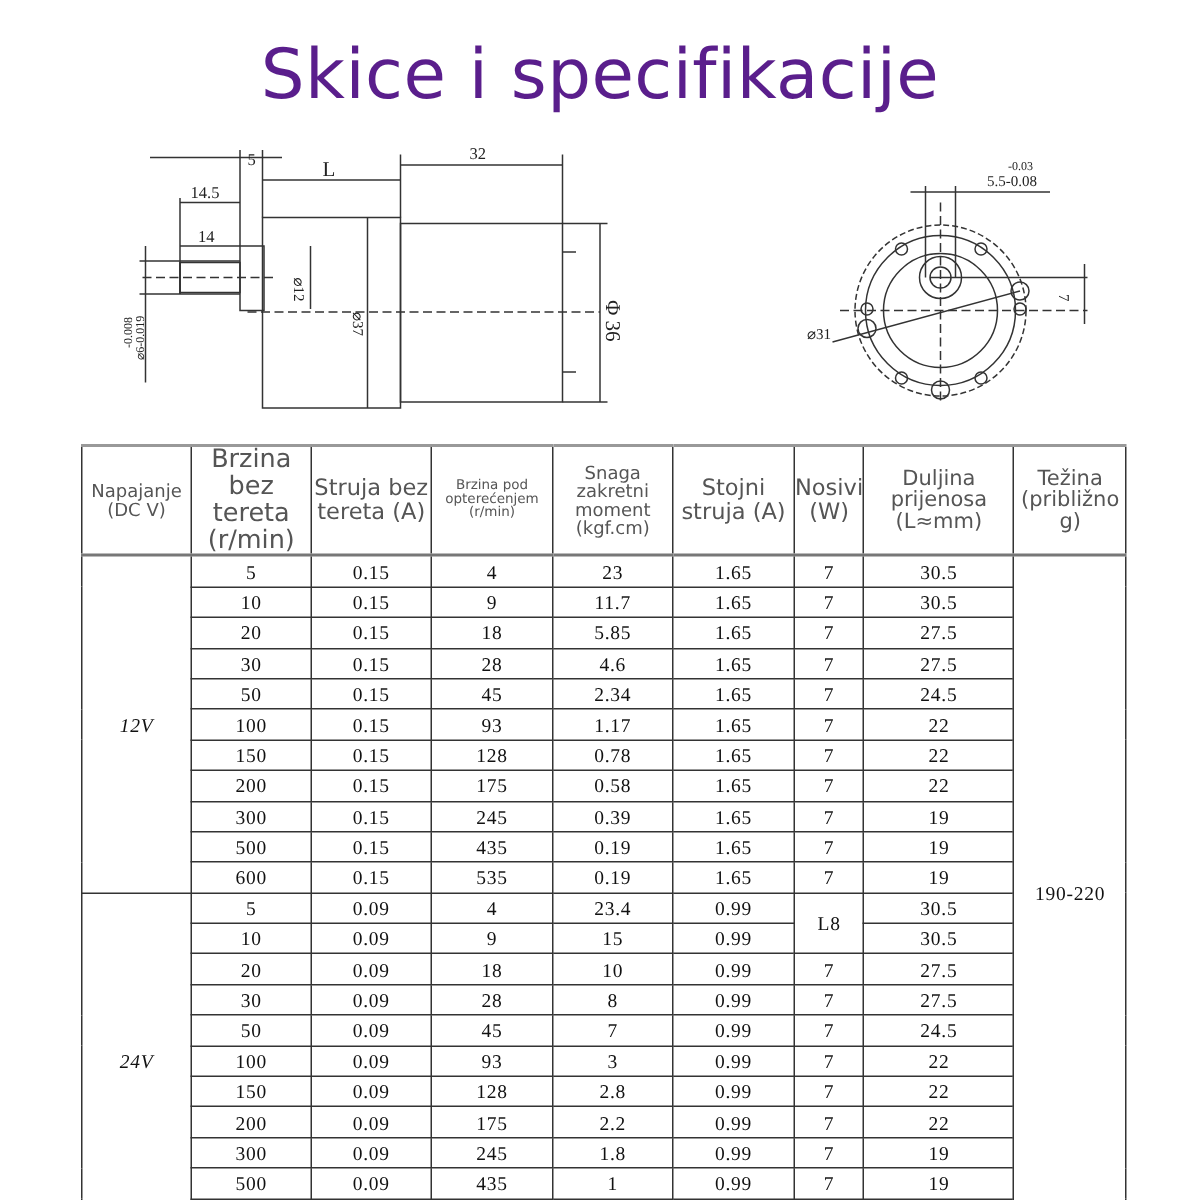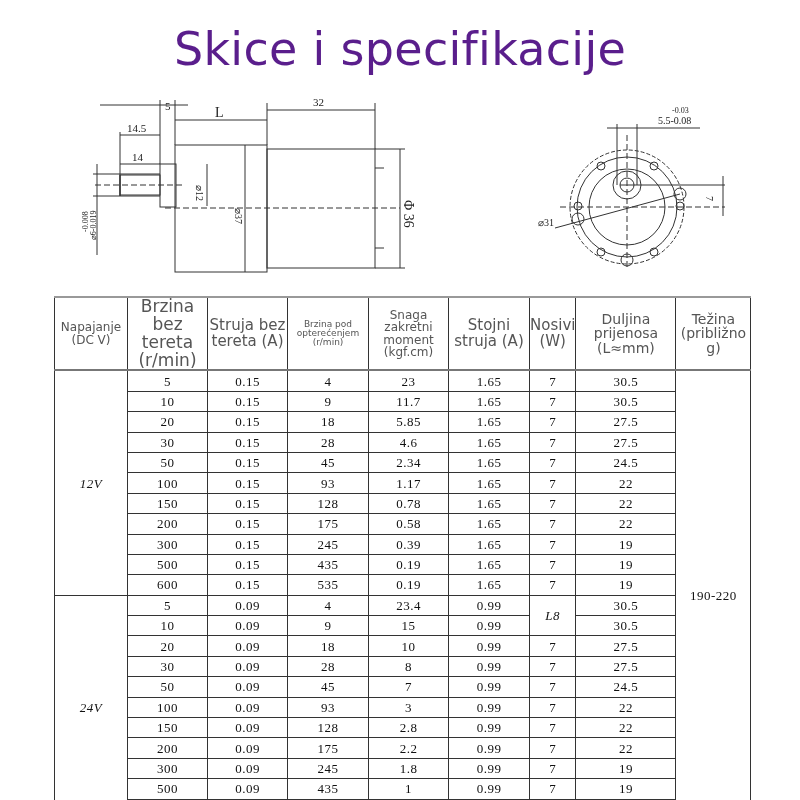--- a/index.html
+++ b/index.html
@@ -15,21 +15,21 @@
   th.h2 { font-size:17px; }
   th.h3 { font-size:15px; }
   th.h4 { font-size:9px;margin-top:21px; }
   th.h5 { font-size:12px; }
   th.h6 { font-size:15px; }
   th.h7 { font-size:15px; }
   th.h8 { font-size:14px; }
   th.h9 { font-size:14px; color:#333; }
   td.volt { font-size:17px;font-style:italic; }
   td.weight { font-size:13px; vertical-align:middle; }
-  td.snaga-special { font-family:"DejaVu Sans", sans-serif; font-size:9px; color:#444;font-style:italic; }
+  td.snaga-special { font-family:"DejaVu Sans", sans-serif; font-size:9px; color:#444; }
 </style>
 </head>
 <body>
 
 <div class="title">Skice i specifikacije</div>
 
 <div class="drawing">
   <svg width="800" height="210" viewBox="0 80 800 210" xmlns="http://www.w3.org/2000/svg">
     <g stroke="#333" stroke-width="1" fill="none">
 

